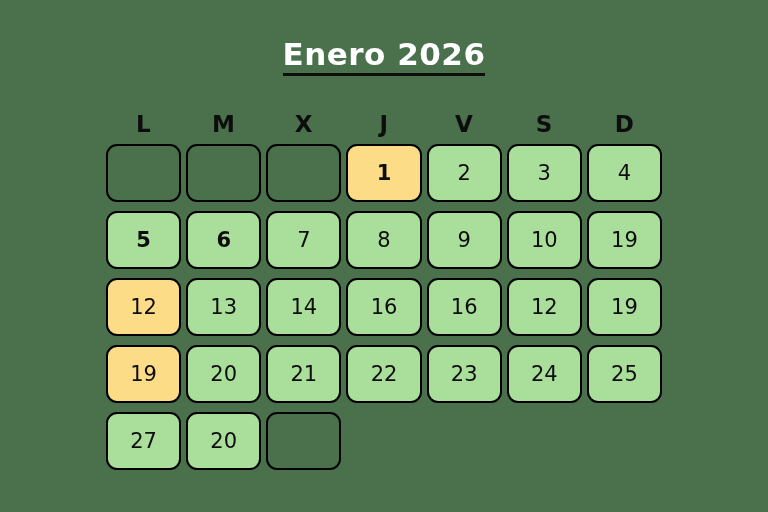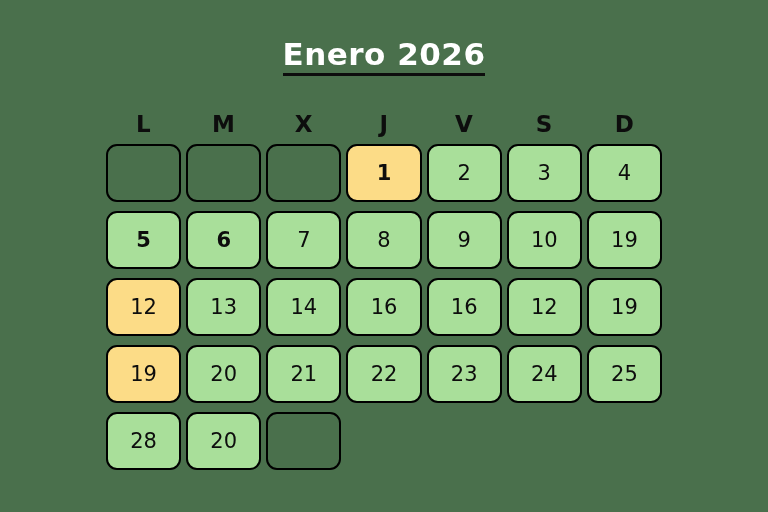--- a/index.html
+++ b/index.html
@@ -150,20 +150,20 @@
         <div class="day-cell yellow normal">19</div>
         <div class="day-cell green normal">20</div>
         <div class="day-cell green normal">21</div>
         <div class="day-cell green normal">22</div>
         <div class="day-cell green normal">23</div>
         <div class="day-cell green normal">24</div>
         <div class="day-cell green normal">25</div>
       </div>
 
       <div class="week-row">
-        <div class="day-cell green normal">28</div>
+        <div class="day-cell green normal">27</div>
         <div class="day-cell green normal">20</div>
         <div class="day-cell empty normal"></div>
       </div>
 
     </div>
   </div>
 </div>
 
 </body></html>

